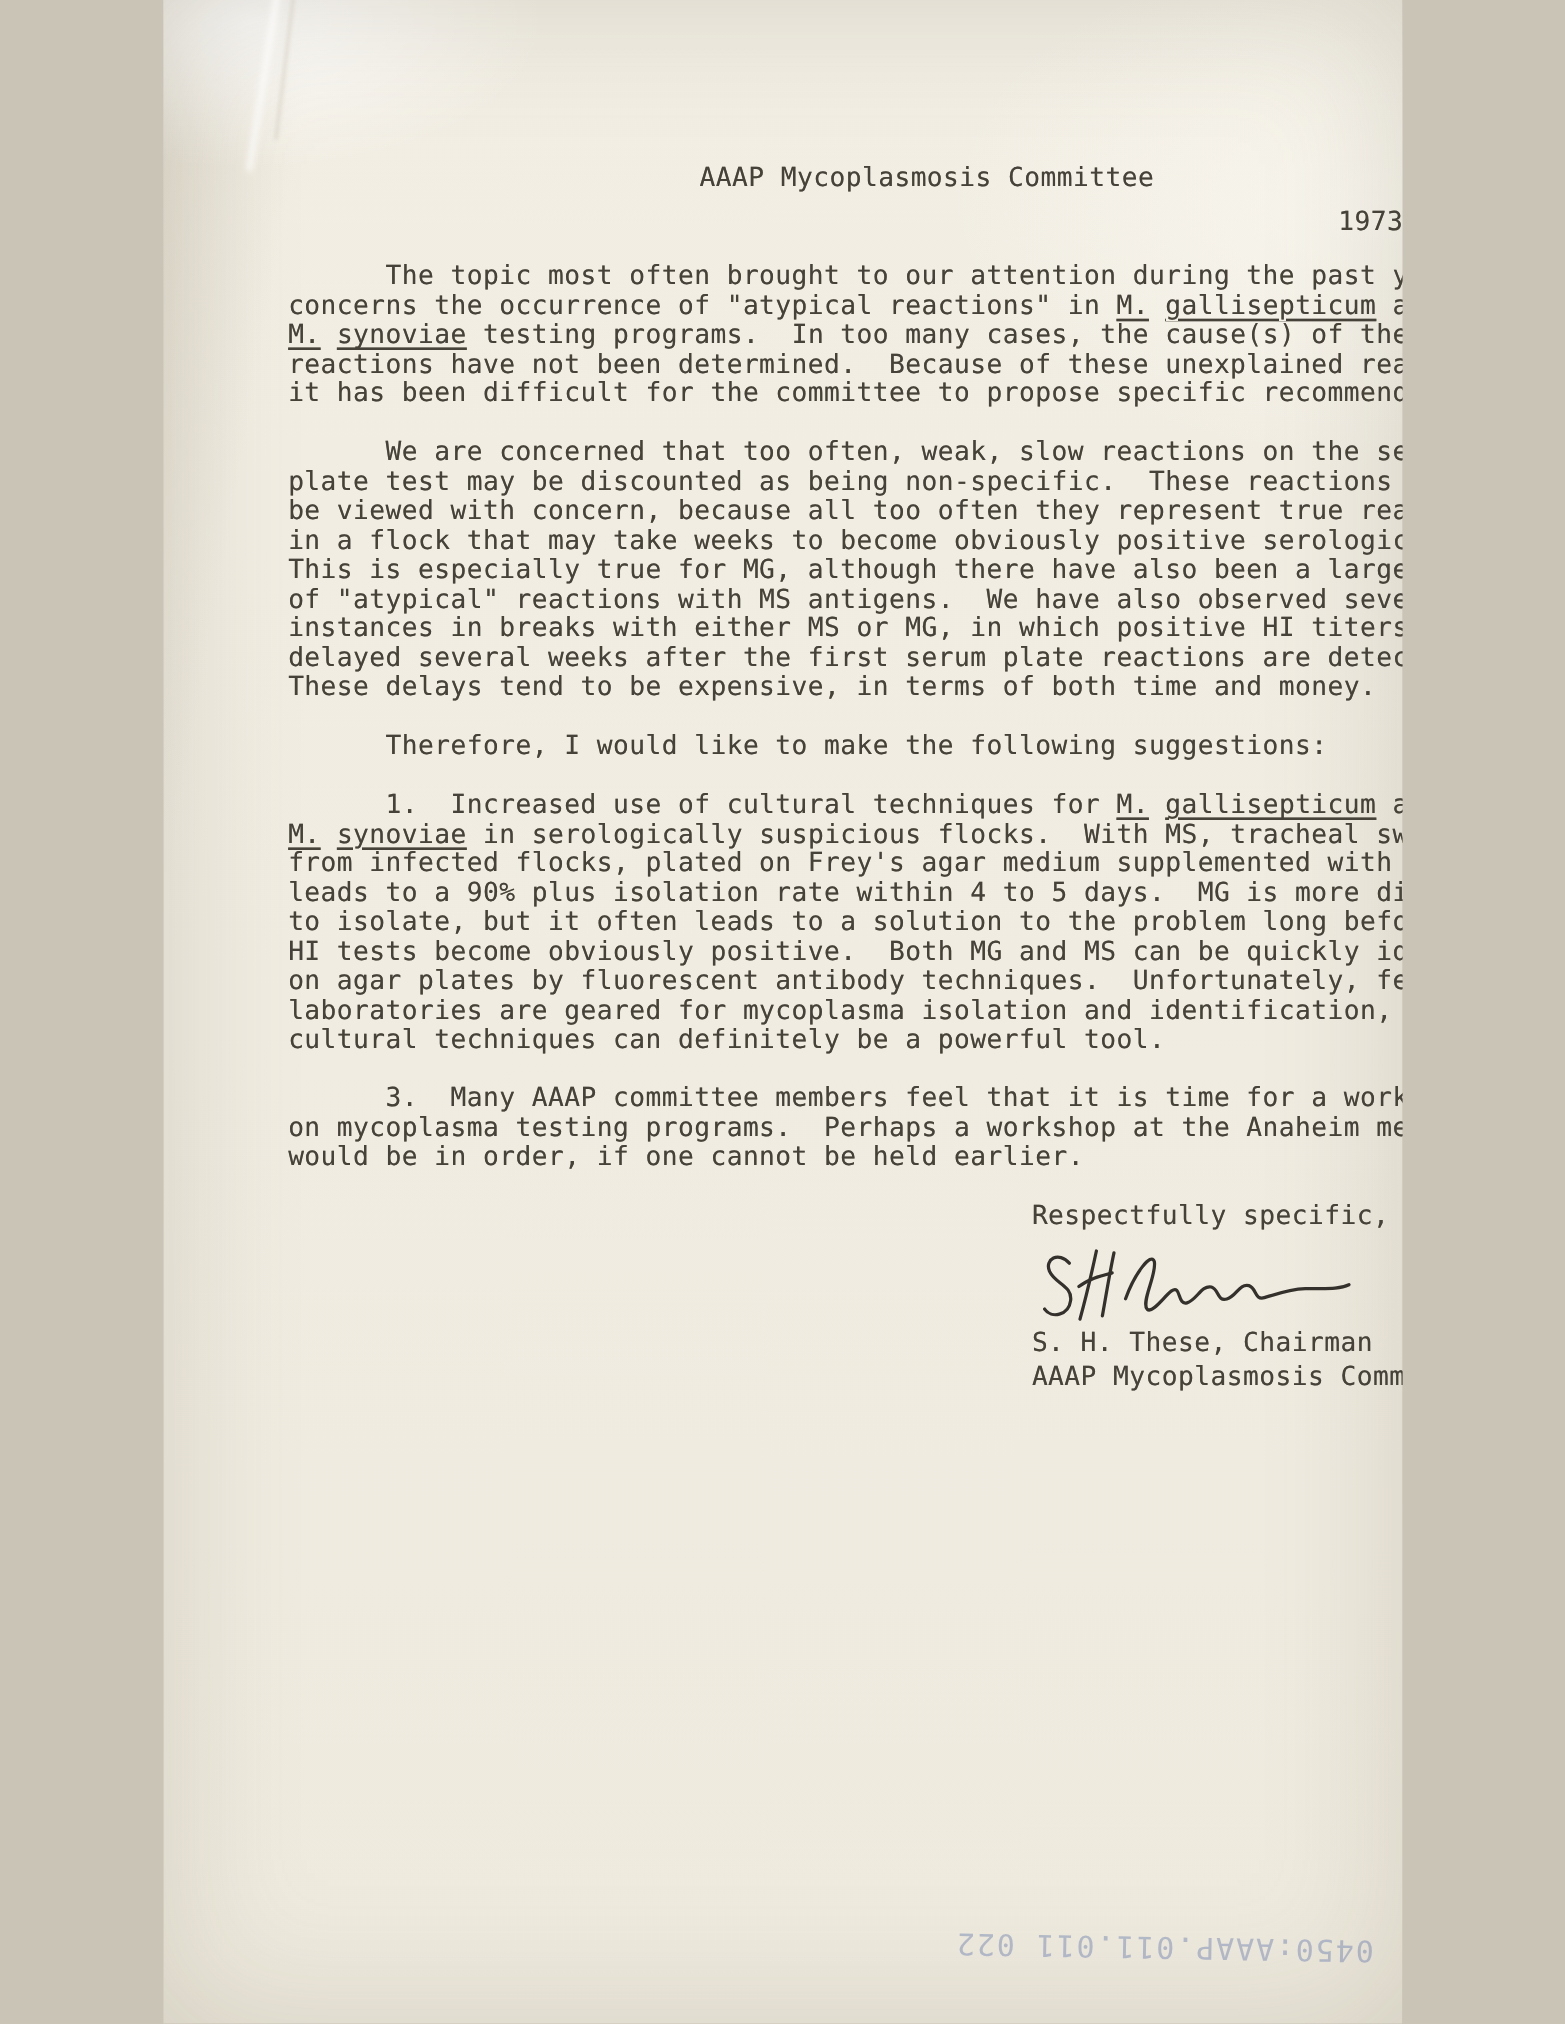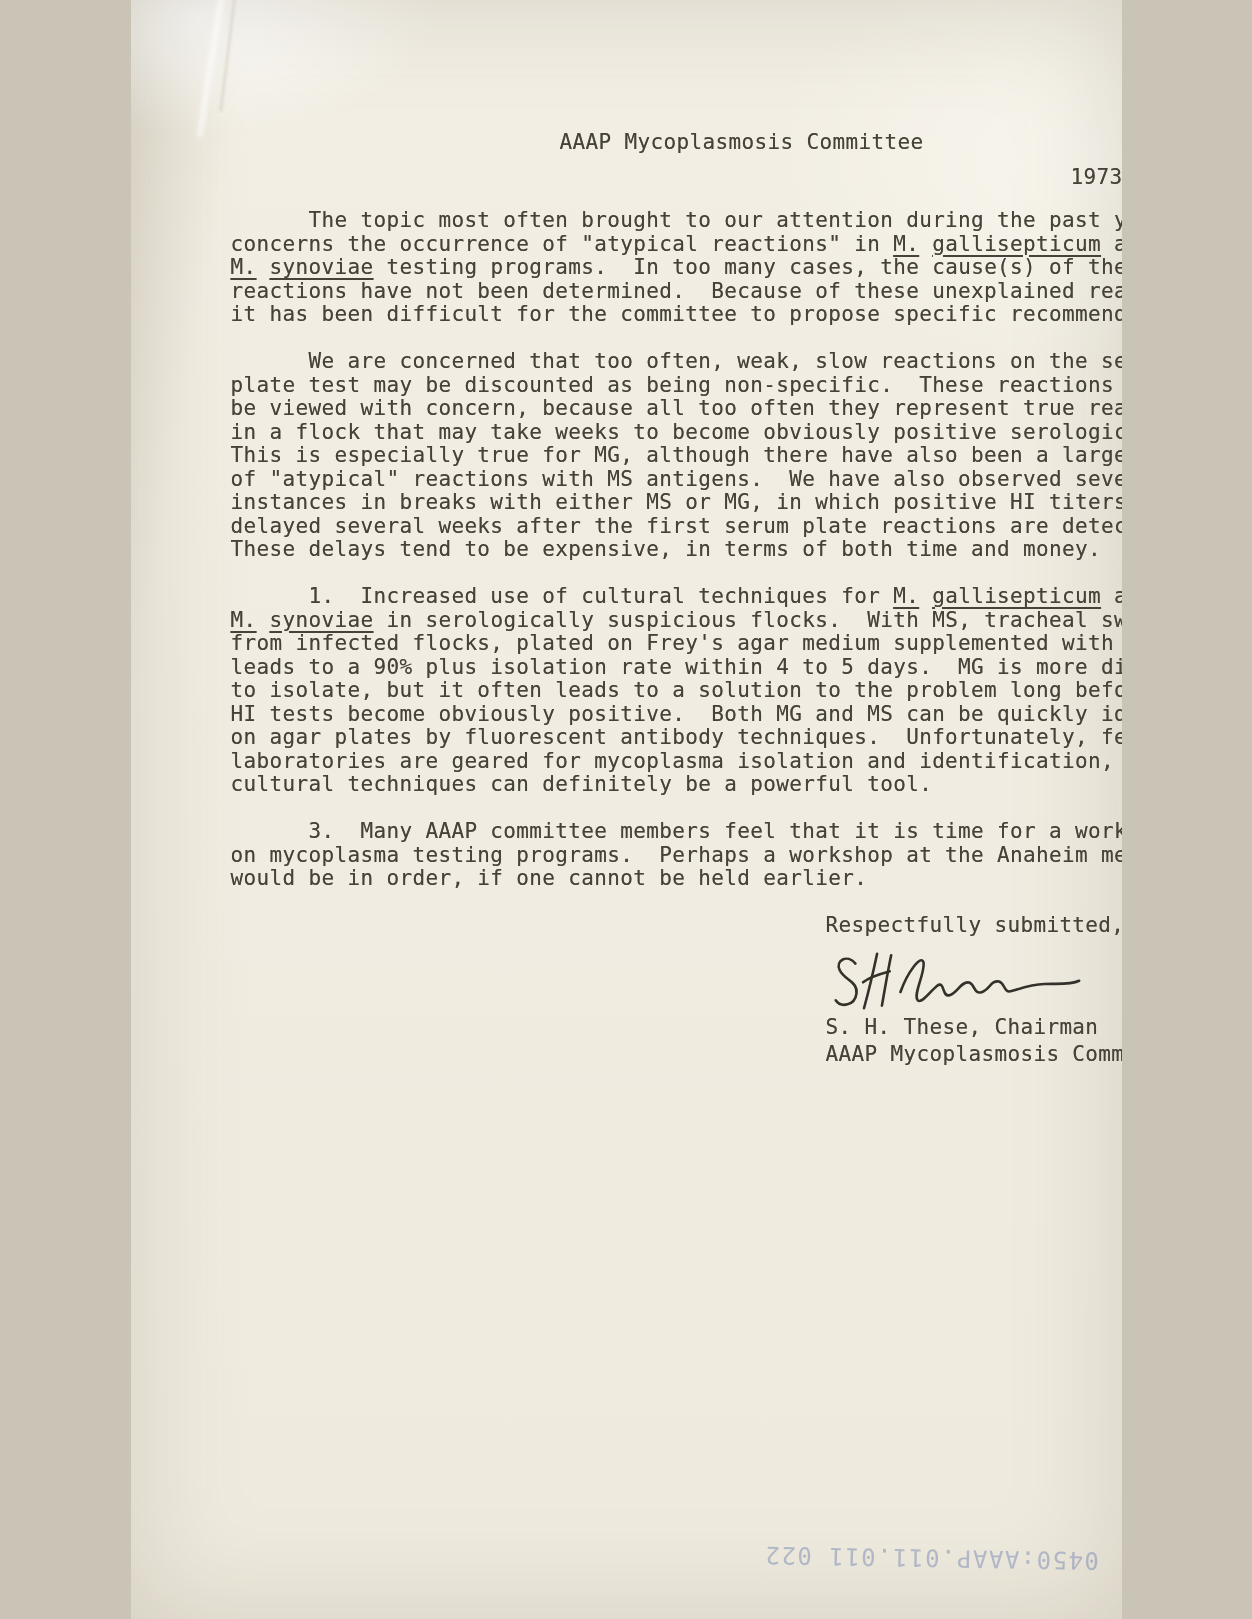--- a/index.html
+++ b/index.html
@@ -61,26 +61,27 @@
   <div class="crease2"></div>
 
   <div class="content">
     <div class="doc-title">AAAP Mycoplasmosis Committee</div>
     <div class="doc-subtitle">1973-74 Report</div>
 
     <div class="doc-body">
 
     <div class="para">      The topic most often brought to our attention during the past year<br>concerns the occurrence of "atypical reactions" in <u>M.</u> <u>gallisepticum</u> and<br><u>M.</u> <u>synoviae</u> testing programs.  In too many cases, the cause(s) of these<br>reactions have not been determined.  Because of these unexplained reactions,<br>it has been difficult for the committee to propose specific recommendations.</div>
         <div class="para">      We are concerned that too often, weak, slow reactions on the serum<br>plate test may be discounted as being non-specific.  These reactions should<br>be viewed with concern, because all too often they represent true reactions<br>in a flock that may take weeks to become obviously positive serologically.<br>This is especially true for MG, although there have also been a large number<br>of "atypical" reactions with MS antigens.  We have also observed several<br>instances in breaks with either MS or MG, in which positive HI titers are<br>delayed several weeks after the first serum plate reactions are detected.<br>These delays tend to be expensive, in terms of both time and money.</div>
+        <div class="para">      Therefore, I would like to make the following suggestions:</div>
         <div class="para">      1.  Increased use of cultural techniques for <u>M.</u> <u>gallisepticum</u> and<br><u>M.</u> <u>synoviae</u> in serologically suspicious flocks.  With MS, tracheal swabs<br>from infected flocks, plated on Frey's agar medium supplemented with NAD<br>leads to a 90% plus isolation rate within 4 to 5 days.  MG is more difficult<br>to isolate, but it often leads to a solution to the problem long before the<br>HI tests become obviously positive.  Both MG and MS can be quickly identified<br>on agar plates by fluorescent antibody techniques.  Unfortunately, few<br>laboratories are geared for mycoplasma isolation and identification, but<br>cultural techniques can definitely be a powerful tool.</div>
         <div class="para">      3.  Many AAAP committee members feel that it is time for a workshop<br>on mycoplasma testing programs.  Perhaps a workshop at the Anaheim meeting<br>would be in order, if one cannot be held earlier.</div>
       </div>
 
     <div class="closing">
-      <div class="closing-line">Respectfully submitted,</div>
+      <div class="closing-line">Respectfully specific,</div>
       <svg class="sig-svg" width="250" height="64" viewBox="0 0 250 64" fill="none">
         <g stroke="#34312c" stroke-width="2.6" stroke-linecap="round" fill="none">
           <path d="M24,14 C16,4 4,10 8,20 C12,30 26,32 24,44 C22,56 8,58 3,50"></path>
           <path d="M46,5 C42,21 36,43 31,59"></path>
           <path d="M31,33 C39,27 49,25 58,23"></path>
           <path d="M60,7 C56,23 52,43 49,57"></path>
           <path d="M68,44 C76,24 90,7 92,15 C94,25 80,47 85,53 C89,57 99,43 105,39 C113,34 109,51 117,49 C125,47 129,35 137,37 C143,39 141,49 149,47 C157,45 159,35 167,37 C173,39 171,49 179,47 C187,45 199,41 212,41 C226,41 238,43 247,39"></path>
         </g>
       </svg>
       <div class="sig-name">S. H. These, Chairman</div>

